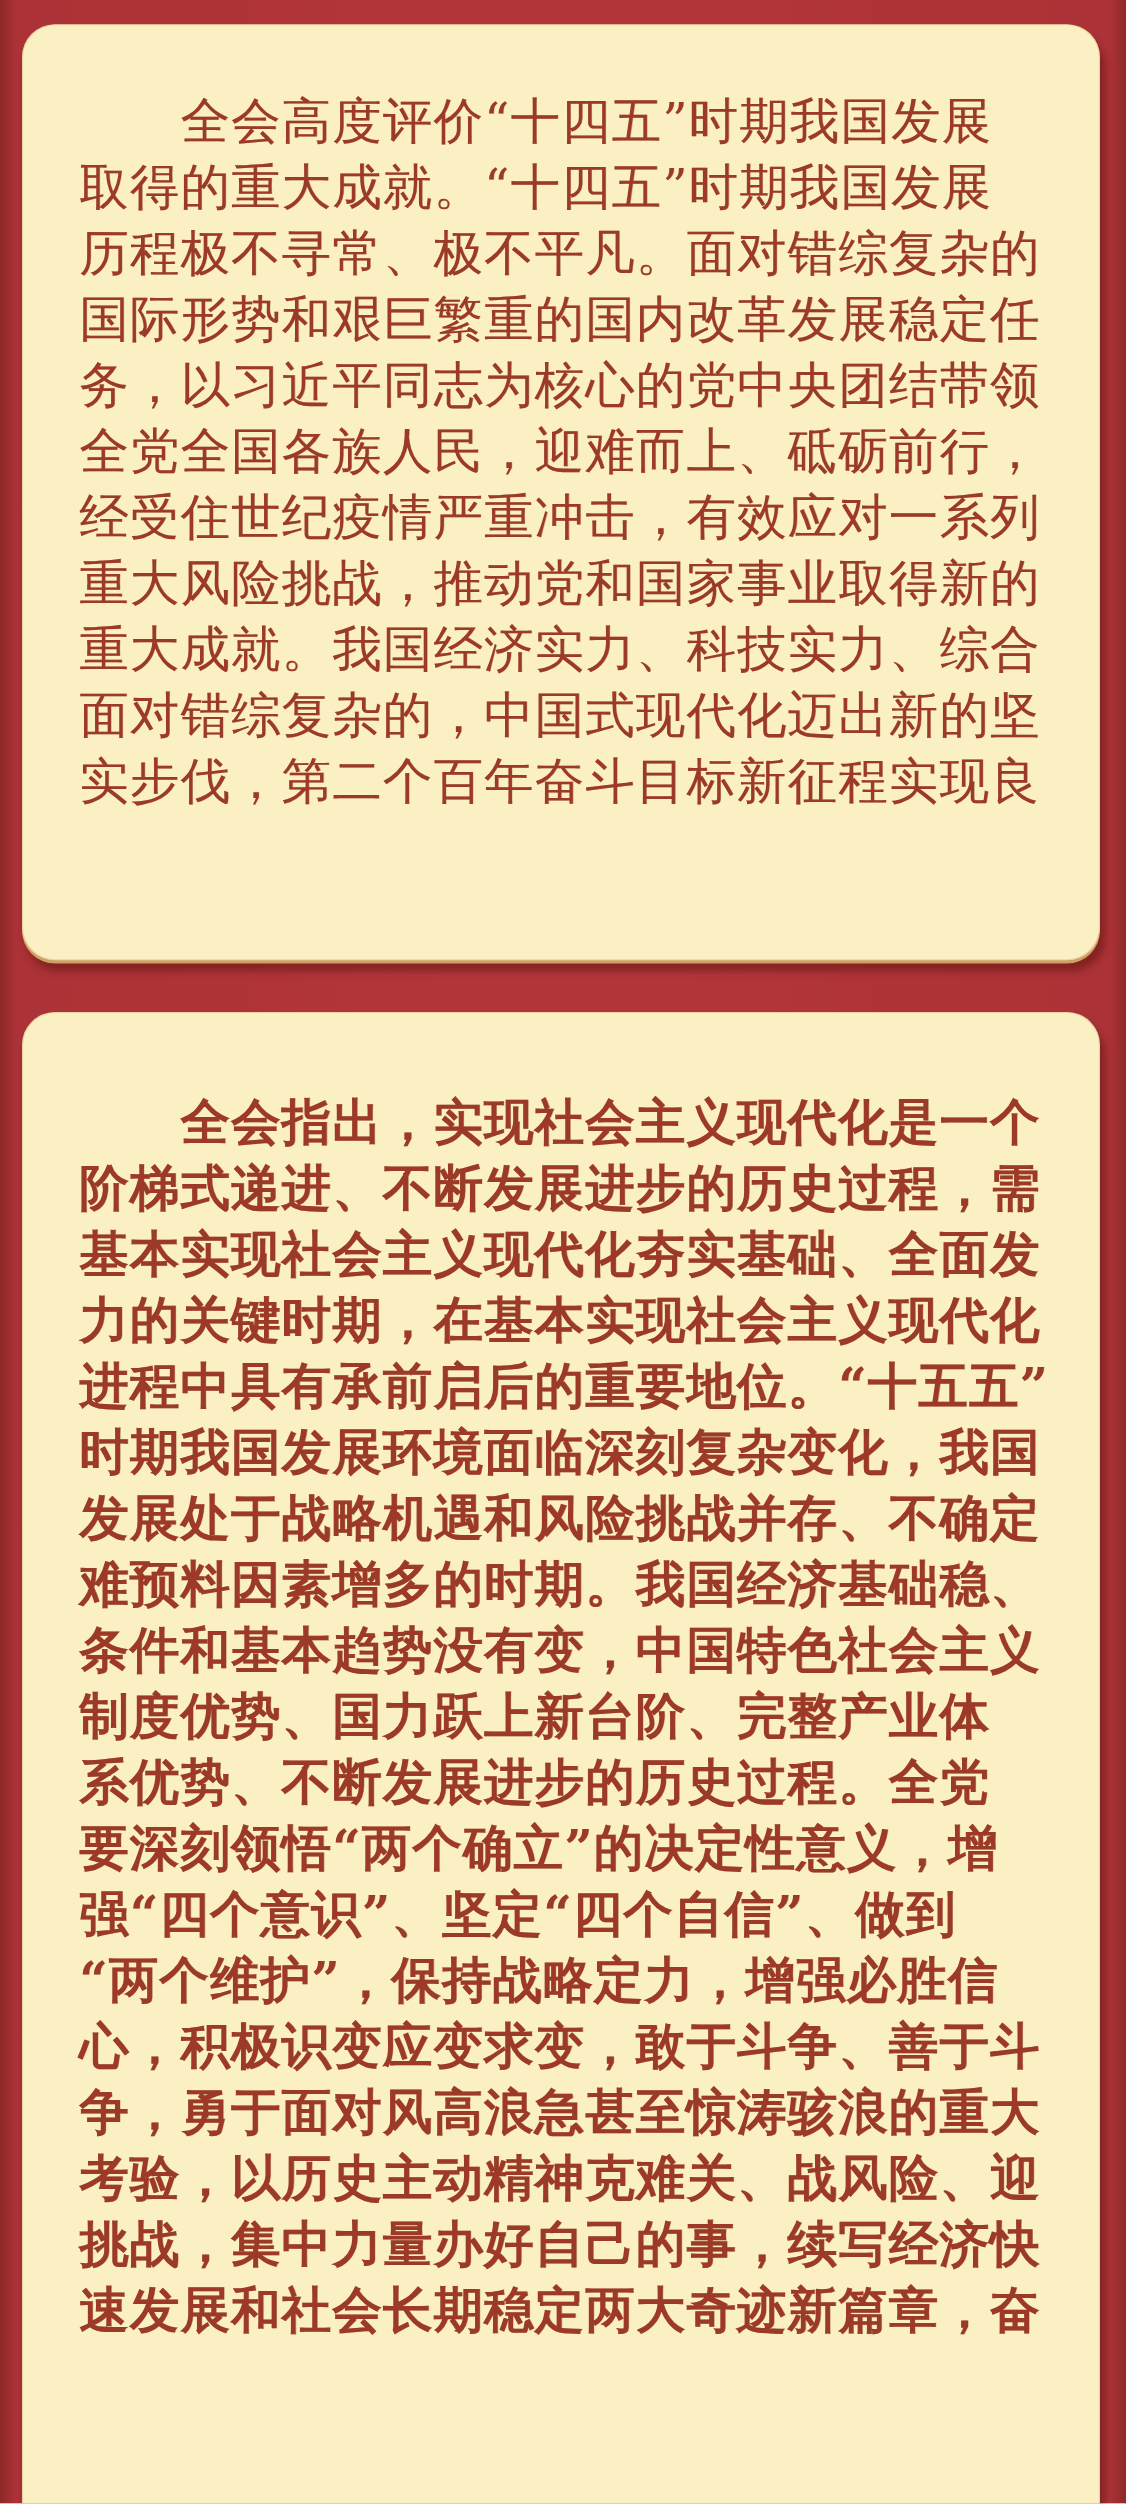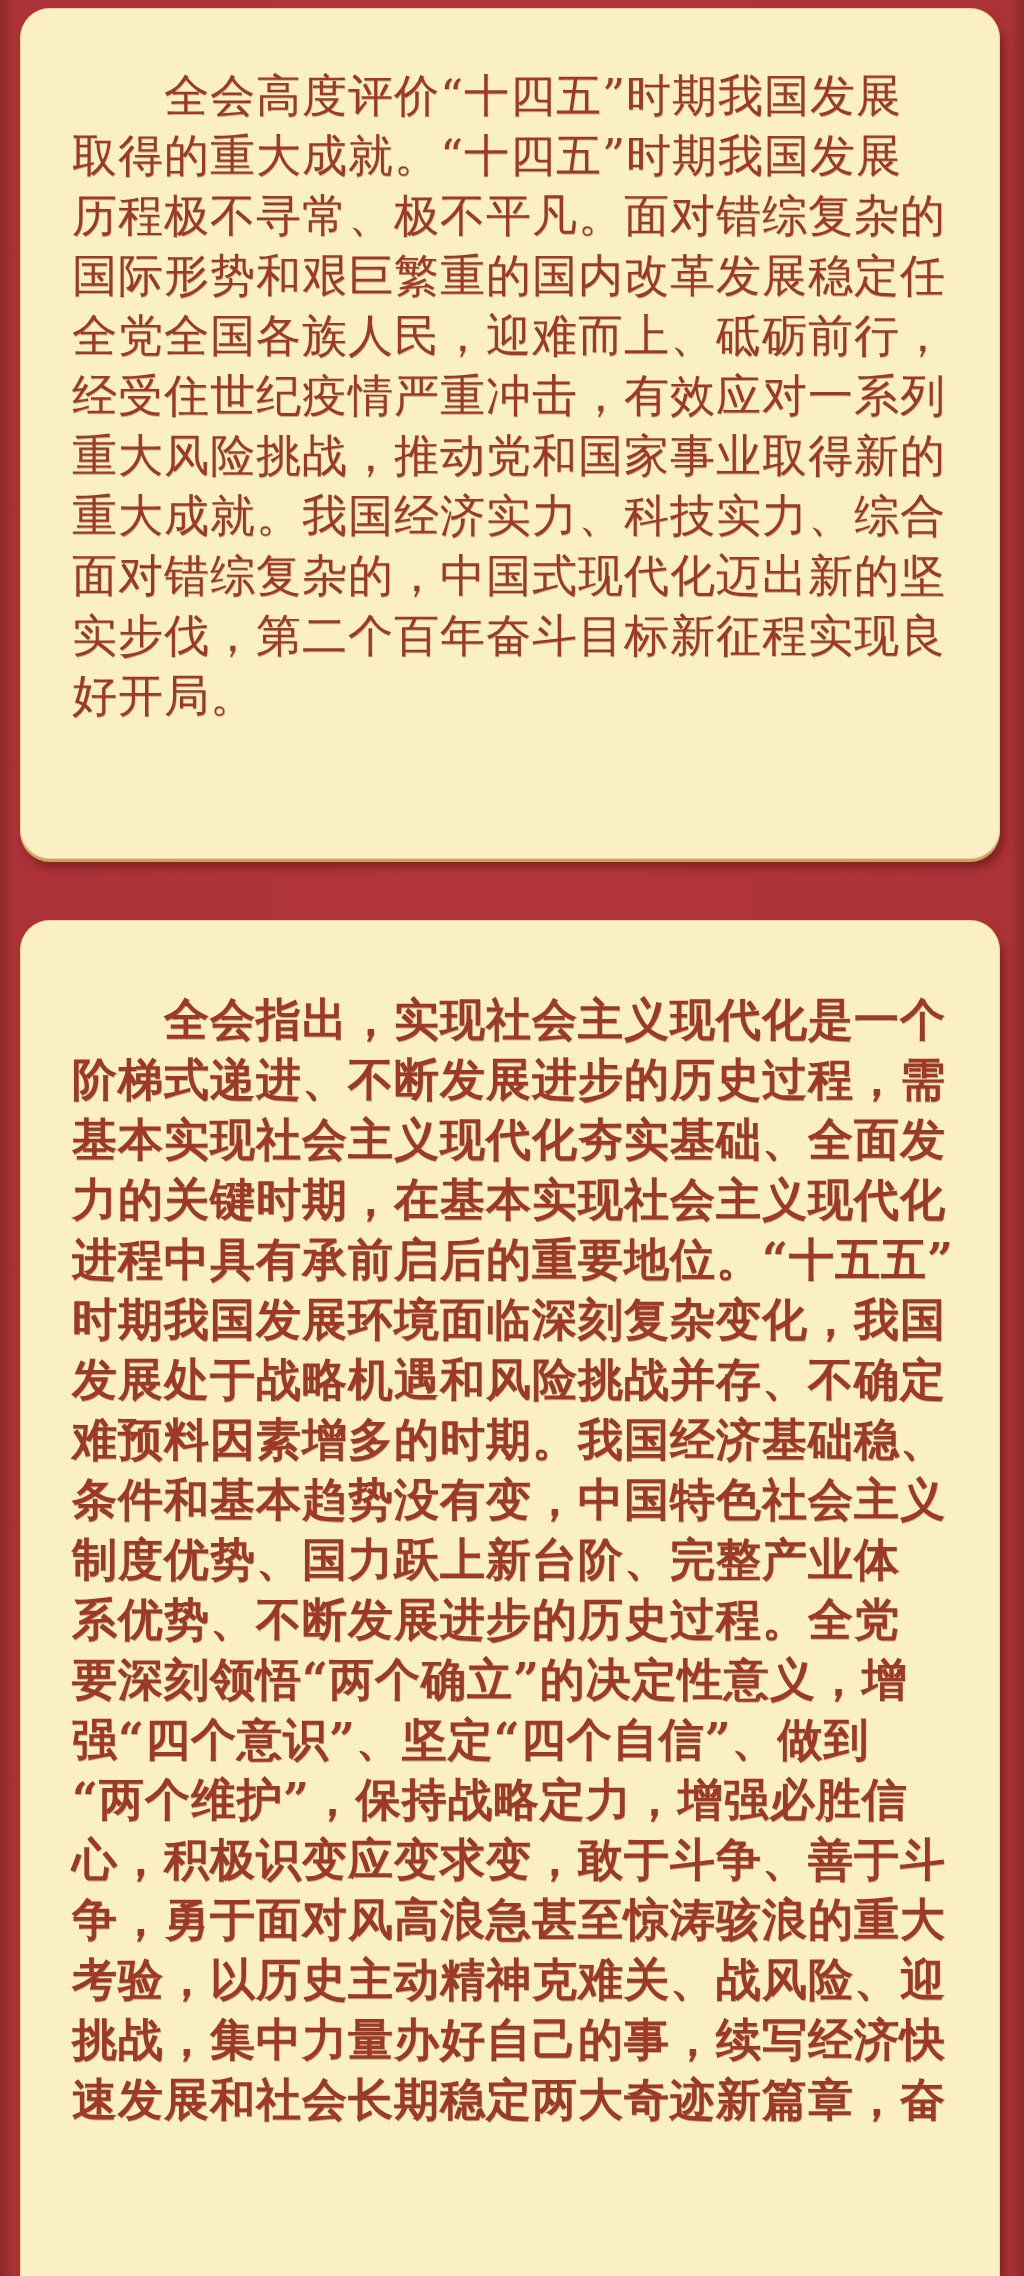--- a/index.html
+++ b/index.html
@@ -35,21 +35,21 @@
     position: absolute;
     left: 20px;
     width: 980px;
     background: var(--card-color, #faf0c4);
     border-radius: 30px;
     box-shadow:
       0 3px 0 var(--card-edge-color, #cf9f63),
       4px 9px 7px rgba(100, 22, 18, 0.55),
       inset 0 0 0 1px rgba(205, 160, 95, 0.35);
   }
-  .card-1 { top: 8px;  height: 851px; }
+  .card-1 { top: 22px;  height: 851px; }
   .card-2 { top: 920px; height: 1490px; }
   .card-text {
     color: var(--text-color, #9c3a27);
     font-size: 45px;
     line-height: 60px;
     letter-spacing: 1px;
     text-shadow: 0.5px 0.5px 0.5px rgba(120, 45, 25, 0.35);
   }
   .card-1 .card-text { margin: 58px 30px 0 52px; }
   .card-2 .card-text { margin: 70px 30px 0 52px; font-weight: bold; }
@@ -59,27 +59,27 @@
 <body>
 
 <div class="page">
 
   <section class="card card-1">
     <div class="card-text">
         <div class="text-line">　　全会高度评价“十四五”时期我国发展</div>
         <div class="text-line">取得的重大成就。“十四五”时期我国发展</div>
         <div class="text-line">历程极不寻常、极不平凡。面对错综复杂的</div>
         <div class="text-line">国际形势和艰巨繁重的国内改革发展稳定任</div>
+        <div class="text-line">务，以习近平同志为核心的党中央团结带领</div>
         <div class="text-line">全党全国各族人民，迎难而上、砥砺前行，</div>
         <div class="text-line">经受住世纪疫情严重冲击，有效应对一系列</div>
         <div class="text-line">重大风险挑战，推动党和国家事业取得新的</div>
         <div class="text-line">重大成就。我国经济实力、科技实力、综合</div>
         <div class="text-line">面对错综复杂的，中国式现代化迈出新的坚</div>
         <div class="text-line">实步伐，第二个百年奋斗目标新征程实现良</div>
-        <div class="text-line">好开局。</div>
       </div>
   </section>
 
   <section class="card card-2">
     <div class="card-text">
         <div class="text-line">　　全会指出，实现社会主义现代化是一个</div>
         <div class="text-line">阶梯式递进、不断发展进步的历史过程，需</div>
         <div class="text-line">基本实现社会主义现代化夯实基础、全面发</div>
         <div class="text-line">力的关键时期，在基本实现社会主义现代化</div>
         <div class="text-line">进程中具有承前启后的重要地位。“十五五”</div>

